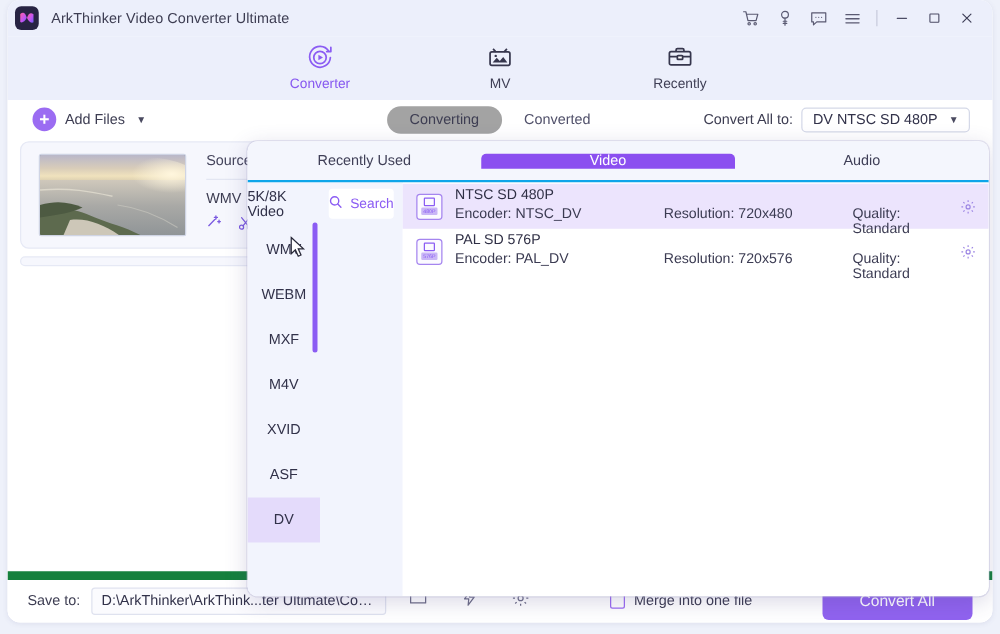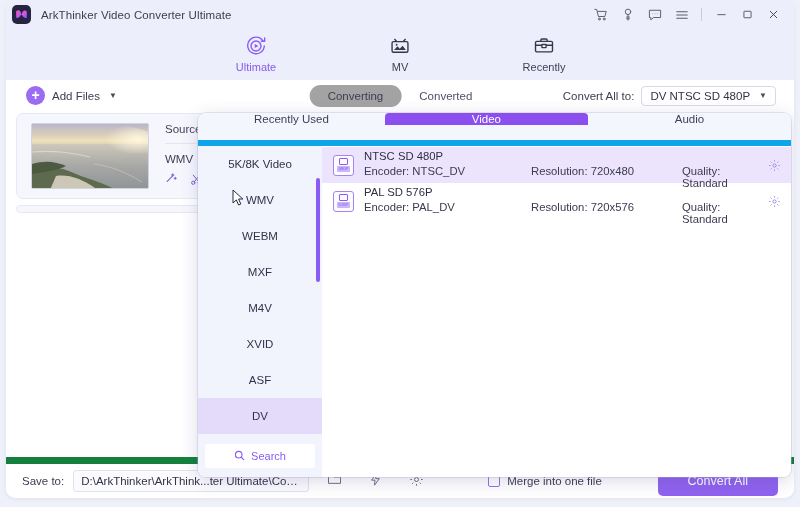--- a/index.html
+++ b/index.html
@@ -233,22 +233,22 @@
     background: #ffffff;
     border-radius: 8px;
     box-shadow: 0 4px 18px rgba(70,60,130,0.20), 0 0 0 1px rgba(190,190,220,0.35);
     overflow: hidden;
     display: flex; flex-direction: column;
   }
   .popup-tabs {
     height: 33px;
     background: #f4f6fd;
     display: flex;
-    align-items: flex-start;
-    border-bottom: 6px solid #0ea5e9;
+    align-items: center;
+    border-bottom: 2px solid #0ea5e9;
     flex: 0 0 auto;
   }
   .ptab {
     flex: 1 1 0;
     display: flex; align-items: center; justify-content: center;
     font-size: 11.5px;
     color: #3f3f57;
   }
   .ptab:first-child { flex: 0.92 1 0; }
   .ptab.on {
@@ -256,21 +256,21 @@
     color: #ffffff;
     border-radius: 4px 4px 0 0;
   }
   .popup-body { flex: 1 1 auto; display: flex; min-height: 0; position: relative; }
 
   .cat-col {
     width: 124px;
     background: #f2f4fd;
     position: relative;
     flex: 0 0 auto;
-    display: flex; flex-direction: column;
+    display: flex; flex-direction: row;
   }
   .cat-list { flex: 1 1 auto; position: relative; }
   .cat {
     height: 36px;
     display: flex; align-items: center; justify-content: center;
     font-size: 11.5px;
     color: #32324a;
   }
   .cat.sel { background: #e4dbfb; }
   .cat-search-wrap { padding: 5px 7px 9px 7px; }
@@ -404,21 +404,21 @@
 
       <div class="navitem active">
         <div class="nav-ico">
           <svg width="24" height="24" viewBox="0 0 26 26" fill="none">
             <path d="M20.5 7.4A9 9 0 1 0 22 13" stroke="#8b5cf3" stroke-width="1.5" stroke-linecap="round"></path>
             <path d="M22.4 4.3v3.6h-3.6" stroke="#8b5cf3" stroke-width="1.5" stroke-linecap="round" stroke-linejoin="round"></path>
             <circle cx="13" cy="13" r="5.4" stroke="#8b5cf3" stroke-width="1.5"></circle>
             <path d="M11.6 10.7l4 2.3-4 2.3z" fill="#8b5cf3"></path>
           </svg>
         </div>
-        <div class="nav-lbl">Ultimate</div>
+        <div class="nav-lbl">Converter</div>
       </div>
 
       <div class="navitem">
         <div class="nav-ico">
           <svg width="24" height="24" viewBox="0 0 26 26" fill="none" stroke="#36364d" stroke-width="1.5" stroke-linejoin="round">
             <path d="M7 5.5l2.4 2.6M19 5.5l-2.4 2.6"></path>
             <rect x="4.4" y="8.2" width="17.2" height="11.6" rx="1.6"></rect>
             <path d="M6.6 17.3l3.6-4 2.6 2.7 3-3.4 3.6 4.7z" fill="#36364d" stroke="none"></path>
             <circle cx="9.3" cy="11.6" r="1.05" fill="#36364d" stroke="none"></circle>
           </svg>

